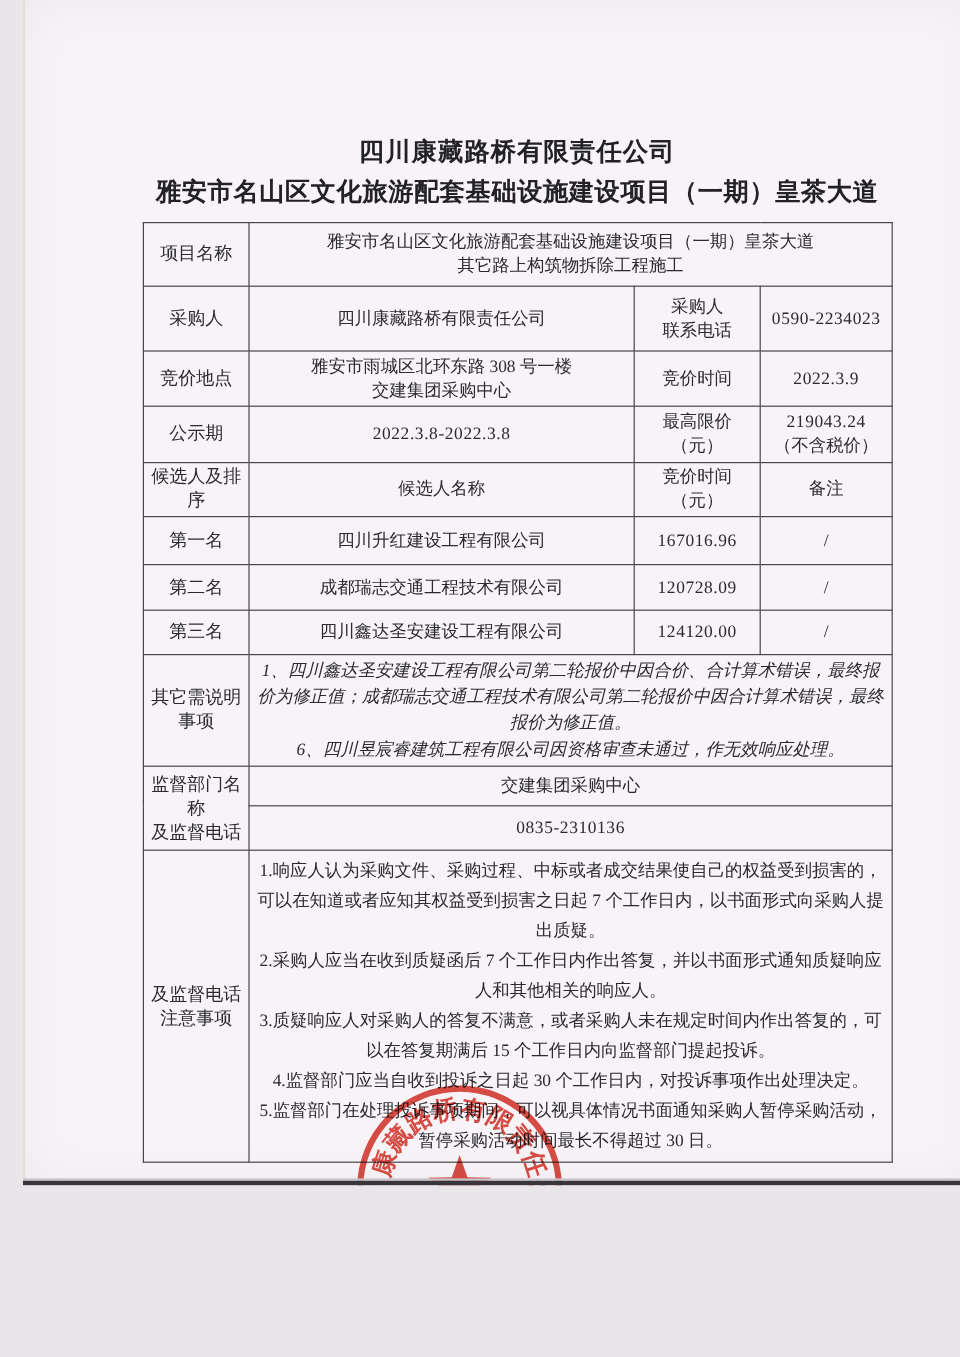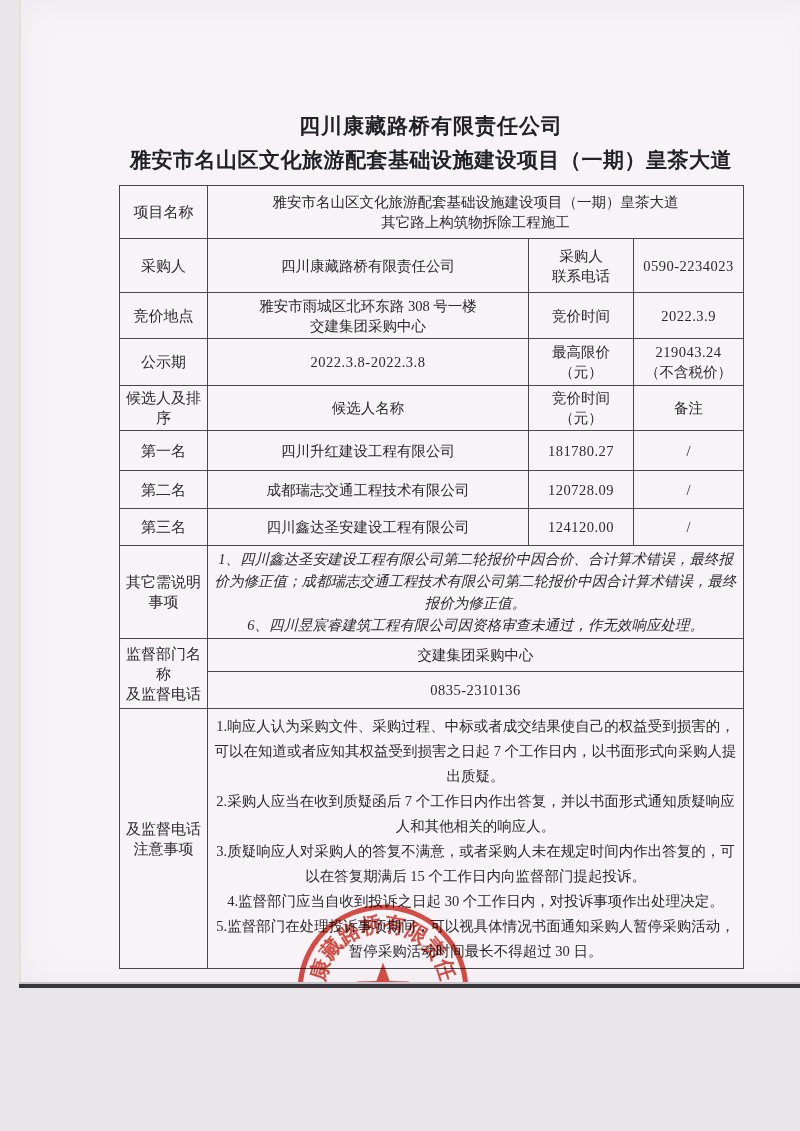--- a/index.html
+++ b/index.html
@@ -109,21 +109,21 @@
         <td>
           <div>竞价时间</div>
           <div>（元）</div>
         </td>
         <td>备注</td>
       </tr>
 
       <tr style="height:40px">
         <td class="lab">第一名</td>
         <td>四川升红建设工程有限公司</td>
-        <td class="mono-num">181780.27</td>
+        <td class="mono-num">167016.96</td>
         <td>/</td>
       </tr>
       <tr style="height:38px">
         <td class="lab">第二名</td>
         <td>成都瑞志交通工程技术有限公司</td>
         <td class="mono-num">120728.09</td>
         <td>/</td>
       </tr>
       <tr style="height:37px">
         <td class="lab">第三名</td>

